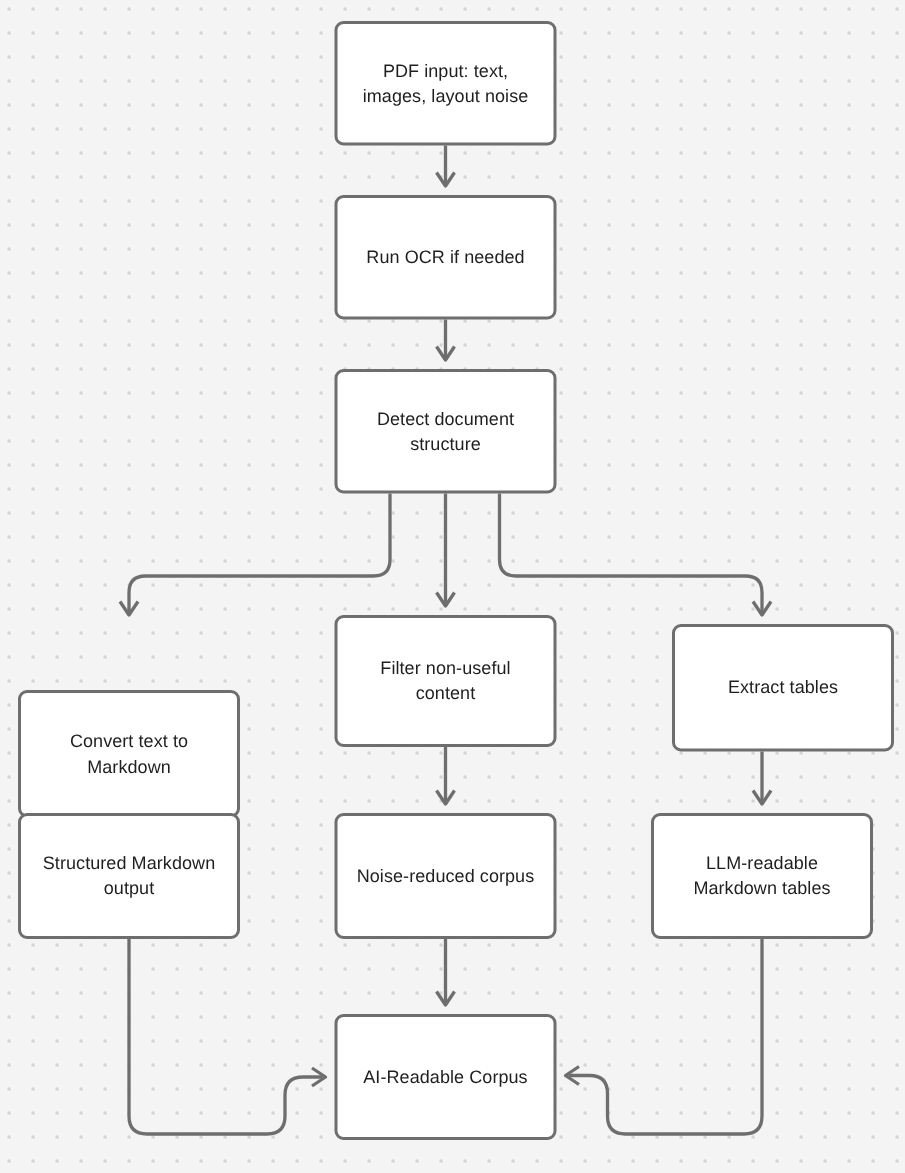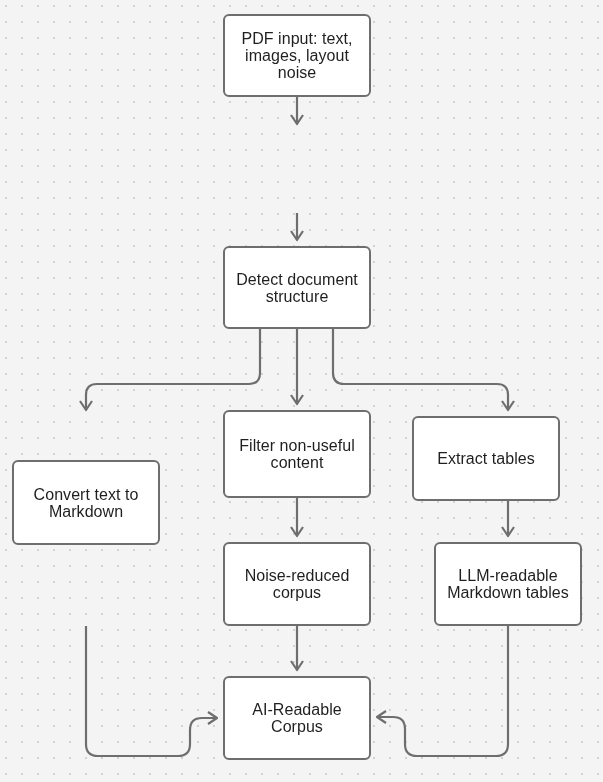--- a/index.html
+++ b/index.html
@@ -38,21 +38,21 @@
     border: 2px solid #6e6e6e;
     border-radius: 6px;
     display: flex;
     align-items: center;
     justify-content: center;
     text-align: center;
     padding: 4px 10px;
     z-index: 2;
   }
   .node-label {
-    font-size: 16px;
+    font-size: 12px;
     line-height: 17px;
     color: #1f1f20;
     letter-spacing: 0.05px;
     word-wrap: break-word;
   }
 </style>
 </head>
 <body>
 
 <div id="canvas">
@@ -93,37 +93,43 @@
       <path d="M508,626 L508,744 Q508,756 496,756 L417,756 Q405,756 405,744 L405,729 Q405,717 393,717 L379,717"></path>
       <path d="M386,711 L377,717 L386,723"></path>
 
     </g>
   </svg>
 
   <div class="node" style="left:223px; top:14px; width:148px; height:83px;">
     <span class="node-label">PDF input: text, images, layout noise</span>
   </div>
 
+  <div class="node" style="left:223px; top:130px; width:148px; height:83px;">
+    <span class="node-label">Run OCR if needed</span>
+  </div>
 
   <div class="node" style="left:223px; top:246px; width:148px; height:83px;text-align:center;">
     <span class="node-label">Detect document structure</span>
   </div>
 
   <div class="node" style="left:12px; top:416px; width:148px; height:85px;margin-top:44px;">
     <span class="node-label">Convert text to Markdown</span>
   </div>
 
   <div class="node" style="left:223px; top:410px; width:148px; height:88px;">
     <span class="node-label">Filter non-useful content</span>
   </div>
 
-  <div class="node" style="left:412px; top:416px; width:148px; height:85px;">
+  <div class="node" style="left:448px; top:416px; width:148px; height:85px;">
     <span class="node-label">Extract tables</span>
   </div>
 
+  <div class="node" style="left:12px; top:542px; width:148px; height:84px;">
+    <span class="node-label">Structured Markdown output</span>
+  </div>
 
   <div class="node" style="left:223px; top:542px; width:148px; height:84px;">
     <span class="node-label">Noise-reduced corpus</span>
   </div>
 
   <div class="node" style="left:223px; top:676px; width:148px; height:84px;">
     <span class="node-label">AI-Readable Corpus</span>
   </div>
 
   <div class="node" style="left:434px; top:542px; width:148px; height:84px;">

